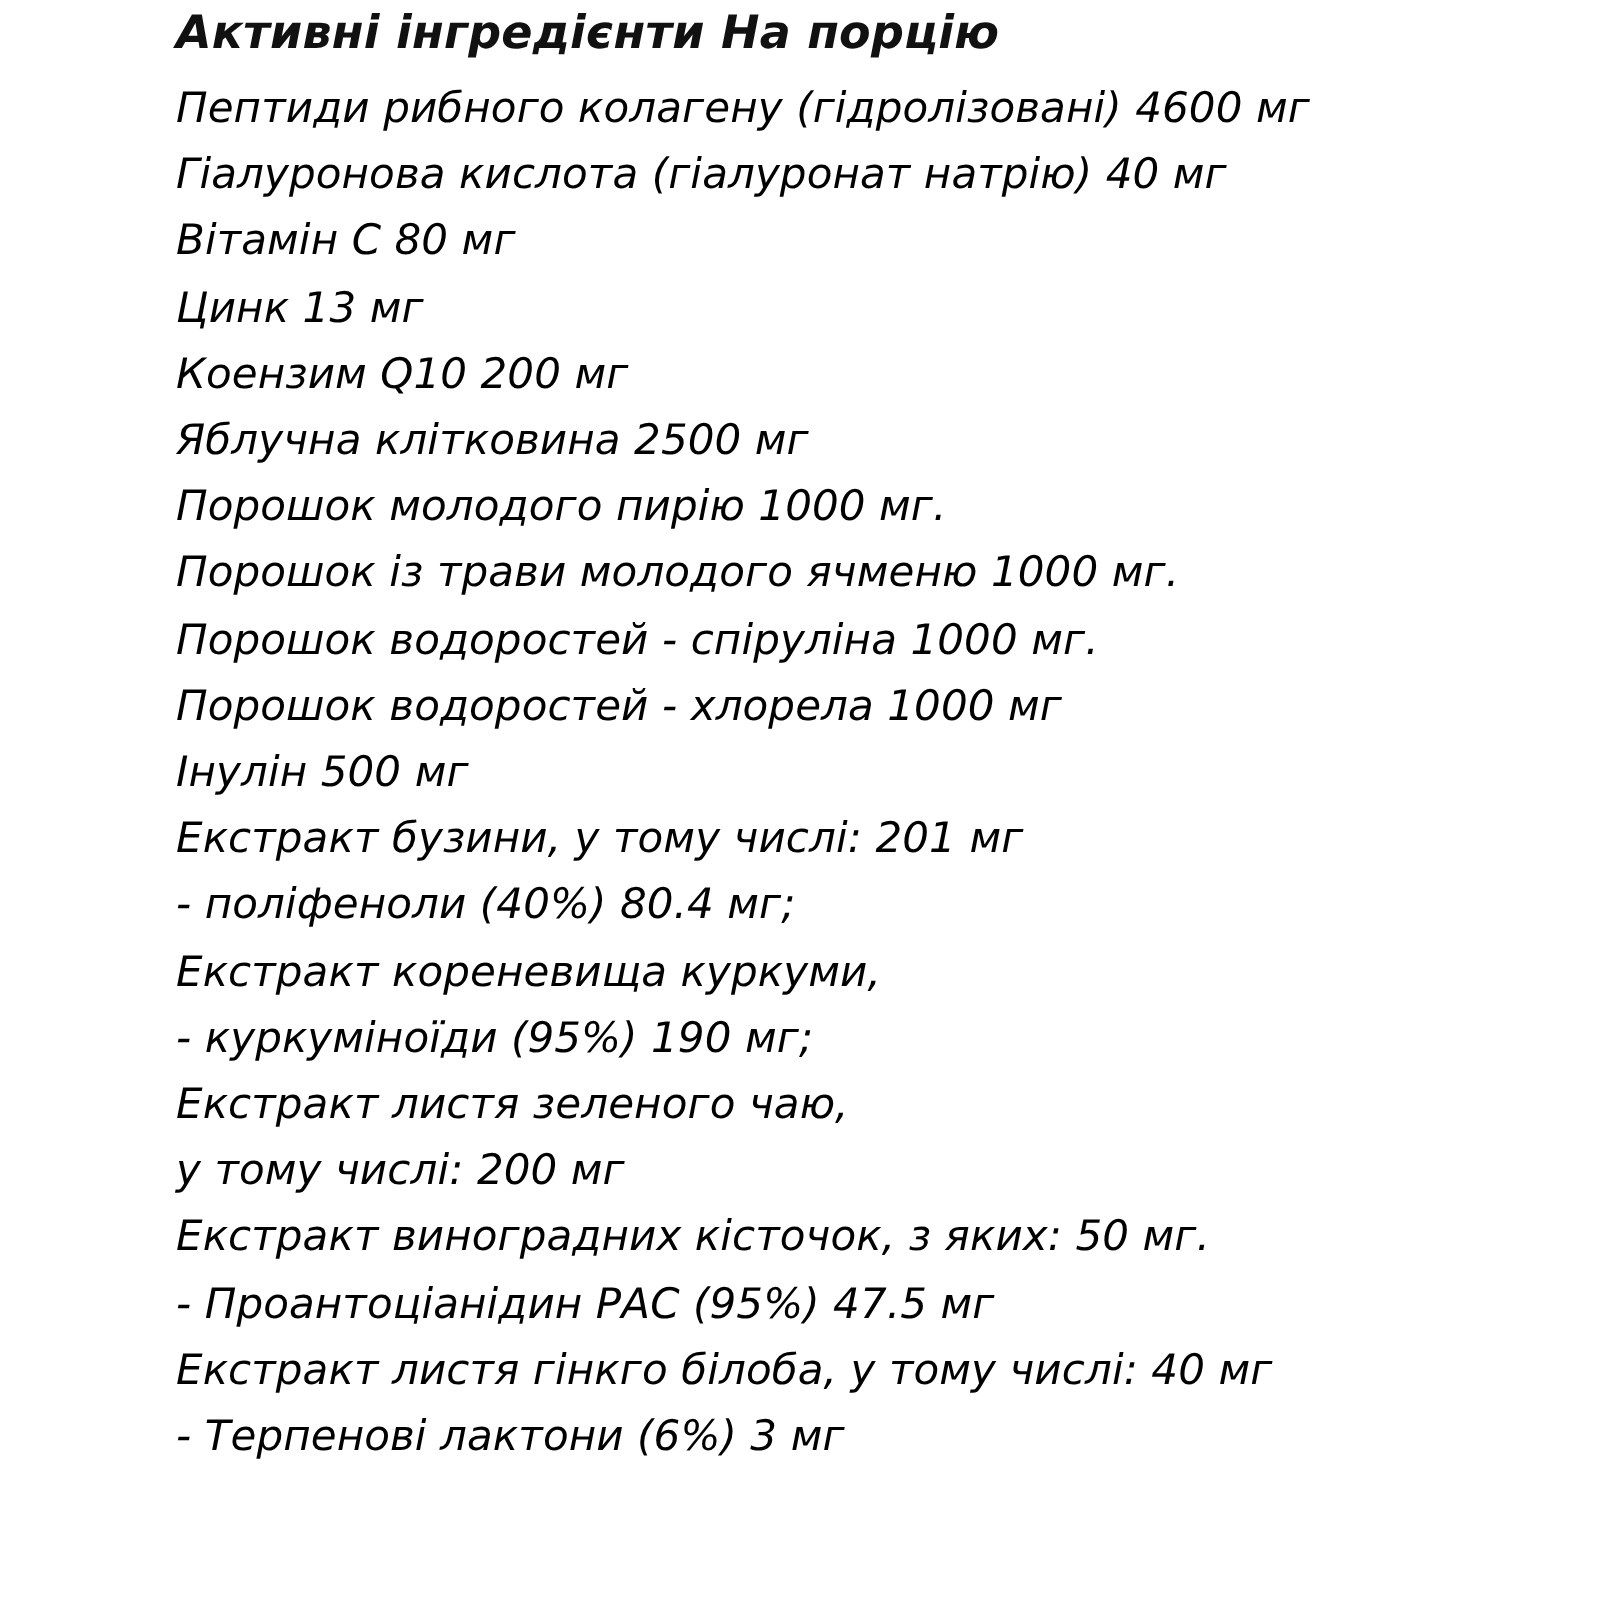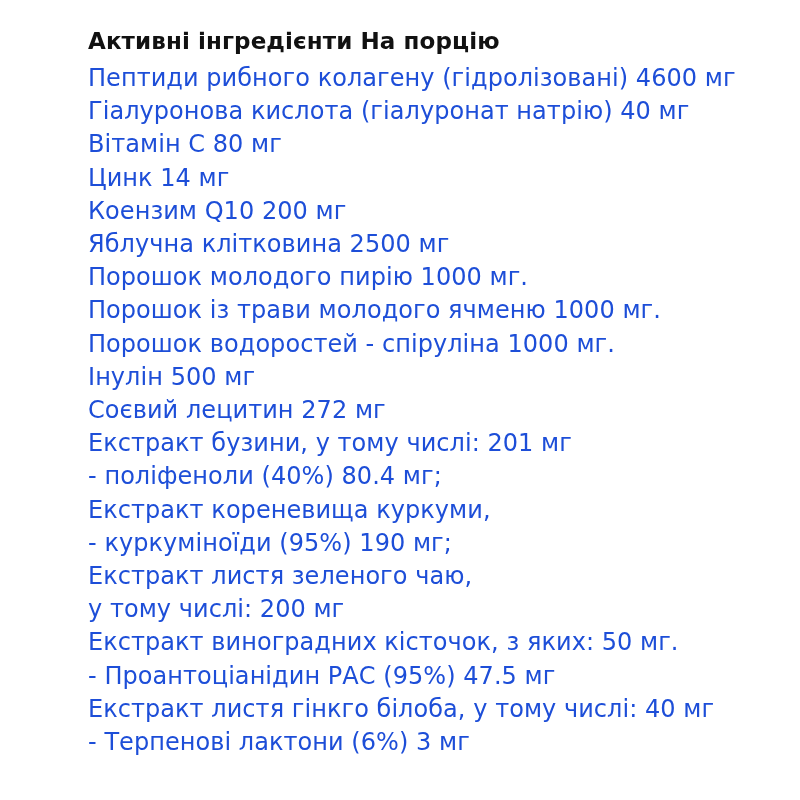--- a/index.html
+++ b/index.html
@@ -11,61 +11,62 @@
     width: 800px;
     height: 800px;
     overflow: hidden;
     font-family: "DejaVu Sans", sans-serif;
     color: #1a1a1a;
   }
   .panel {
     box-sizing: border-box;
     width: 720px;
     height: 800px;
-    padding: 24px 20px 0 88px;
+    padding: 0 20px 0 88px;
+    font-style: italic;
   }
   .heading {
     font-size: 23px;
     font-weight: bold;
     line-height: 34px;
     letter-spacing: 0.1px;
     color: #111111;
     margin: 0 0 4px 0;
     white-space: nowrap;
   }
   .ing-list {
     list-style: none;
     margin: 0;
     padding: 0;
   }
   .ing-item {
-    font-size: 24px;
+    font-size: 21px;
     line-height: 33.2px;
-    color: #1d4ed8;
+    color: #000000;
     white-space: nowrap;
     letter-spacing: 0.05px;
   }
 </style>
 </head>
 <body>
 
 <div class="panel">
   <div class="heading">Активні інгредієнти На порцію</div>
   <ul class="ing-list">
     <li class="ing-item">Пептиди рибного колагену (гідролізовані) 4600 мг</li>
     <li class="ing-item">Гіалуронова кислота (гіалуронат натрію) 40 мг</li>
     <li class="ing-item">Вітамін C 80 мг</li>
-    <li class="ing-item">Цинк 14 мг</li>
+    <li class="ing-item">Цинк 13 мг</li>
     <li class="ing-item">Коензим Q10 200 мг</li>
     <li class="ing-item">Яблучна клітковина 2500 мг</li>
     <li class="ing-item">Порошок молодого пирію 1000 мг.</li>
     <li class="ing-item">Порошок із трави молодого ячменю 1000 мг.</li>
     <li class="ing-item">Порошок водоростей - спіруліна 1000 мг.</li>
+    <li class="ing-item">Порошок водоростей - хлорела 1000 мг</li>
     <li class="ing-item">Інулін 500 мг</li>
-    <li class="ing-item">Соєвий лецитин 272 мг</li>
     <li class="ing-item">Екстракт бузини, у тому числі: 201 мг</li>
     <li class="ing-item">- поліфеноли (40%) 80.4 мг;</li>
     <li class="ing-item">Екстракт кореневища куркуми,</li>
     <li class="ing-item">- куркуміноїди (95%) 190 мг;</li>
     <li class="ing-item">Екстракт листя зеленого чаю,</li>
     <li class="ing-item">у тому числі: 200 мг</li>
     <li class="ing-item">Екстракт виноградних кісточок, з яких: 50 мг.</li>
     <li class="ing-item">- Проантоціанідин РАС (95%) 47.5 мг</li>
     <li class="ing-item">Екстракт листя гінкго білоба, у тому числі: 40 мг</li>
     <li class="ing-item">- Терпенові лактони (6%) 3 мг</li>

